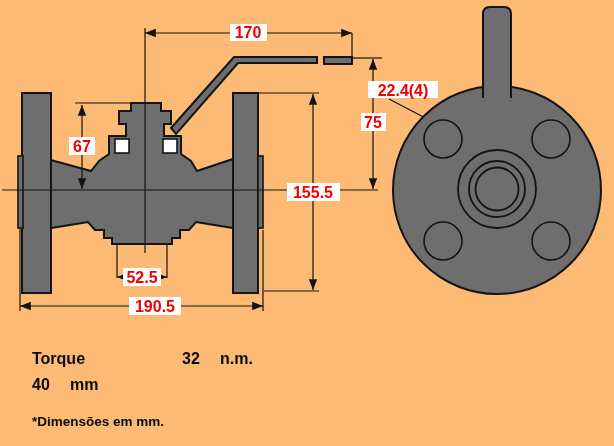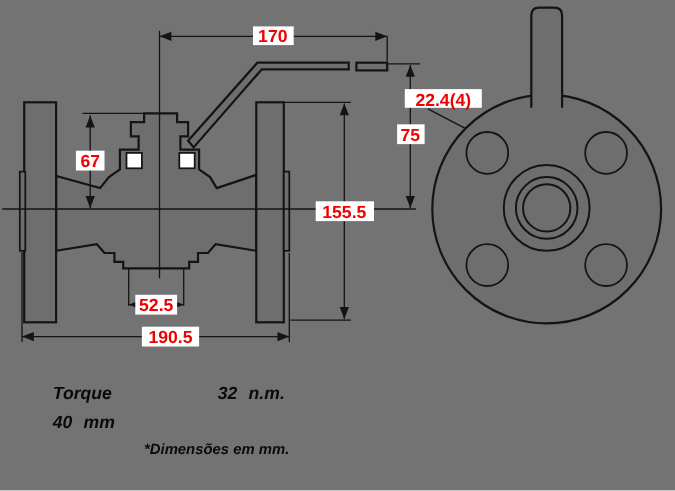--- a/index.html
+++ b/index.html
@@ -1,38 +1,38 @@
 <!DOCTYPE html>
 <html><head>
 <meta charset="utf-8">
 <style>
   :root{
     --body-fill:#6e6e6e;
     --outline:#141414;
     --dim-red:#f00000;
   }
   html,body{margin:0;padding:0;background:#fff;}
-  #stage{position:relative;width:614px;height:446px;background:#737373;overflow:hidden;
+  #stage{position:relative;width:614px;height:446px;background:#fdba74;overflow:hidden;
          font-family:"Liberation Sans",sans-serif;}
   #drawing{position:absolute;left:0;top:0;}
   .body-shape{fill:var(--body-fill);stroke:var(--outline);stroke-width:2;stroke-linejoin:miter;}
   .thin-shape{fill:var(--body-fill);stroke:var(--outline);stroke-width:1.6;}
   .ring{fill:none;stroke:var(--outline);stroke-width:1.8;}
   .cutout{fill:#fff;stroke:var(--outline);stroke-width:1.6;}
   .cl{stroke:var(--outline);stroke-width:1.2;fill:none;}
   .dim{stroke:var(--outline);stroke-width:1.2;fill:none;}
   .tbg{fill:#fff;}
   .dtxt{font:bold 16px "Liberation Sans",sans-serif;fill:var(--dim-red);text-anchor:middle;}
   
-  #spec-table{position:absolute;left:48px;top:346px;width:215px;color:#0a0a0a;font-style:italic;}
+  #spec-table{position:absolute;left:32px;top:346px;width:215px;color:#0a0a0a;}
   .spec-row{display:flex;height:26px;line-height:26px;font-weight:bold;font-size:16px;}
   .spec-label{flex:0 0 150px;}
   .spec-value{flex:0 0 28px;text-align:left;}
-  .spec-unit{}
-  #footnote{margin-top:3px;text-align:right;font-weight:bold;font-size:13.5px;}
+  .spec-unit{margin-left:10px;}
+  #footnote{margin-top:16px;text-align:left;font-weight:bold;font-size:13.5px;}
 </style>
 </head>
 <body>
 
 <div id="stage">
 
   <svg id="drawing" width="614" height="342" viewBox="0 0 614 342">
     <defs>
       <marker id="arr" viewBox="0 0 10 8" refX="9.5" refY="4" markerWidth="10" markerHeight="8" orient="auto-start-reverse">
         <path d="M0.5,0.5 L9.5,4 L0.5,7.5 z" fill="#141414"></path>

